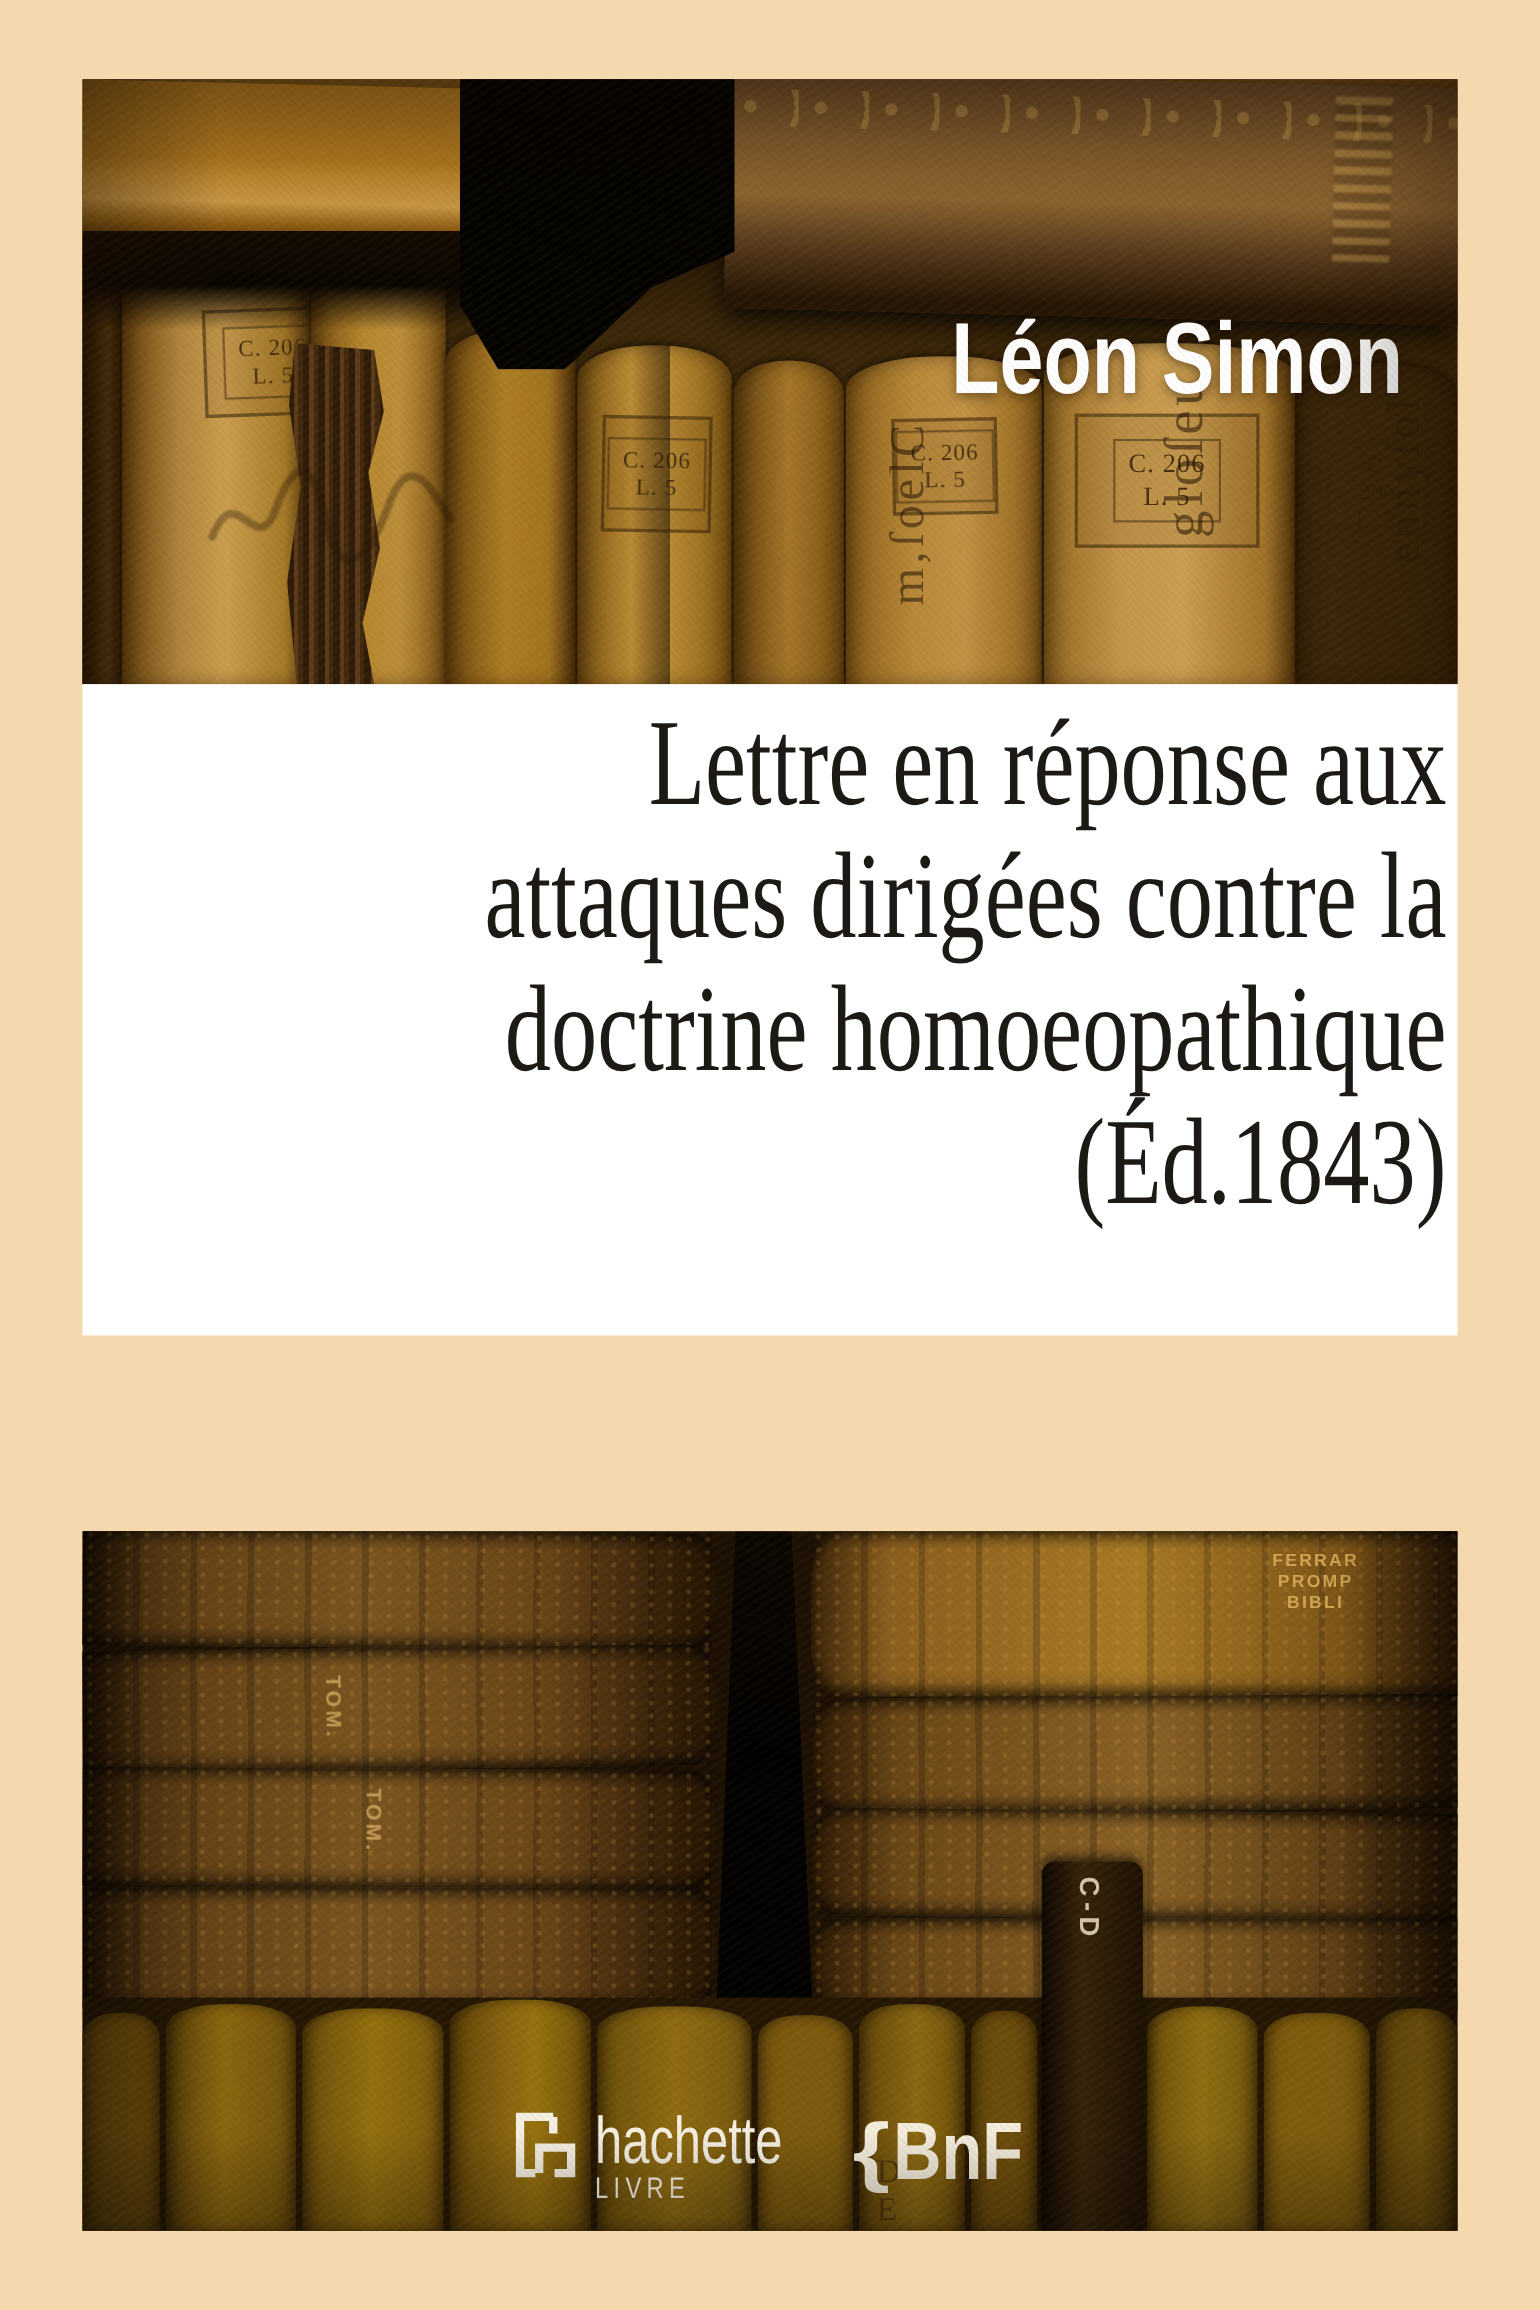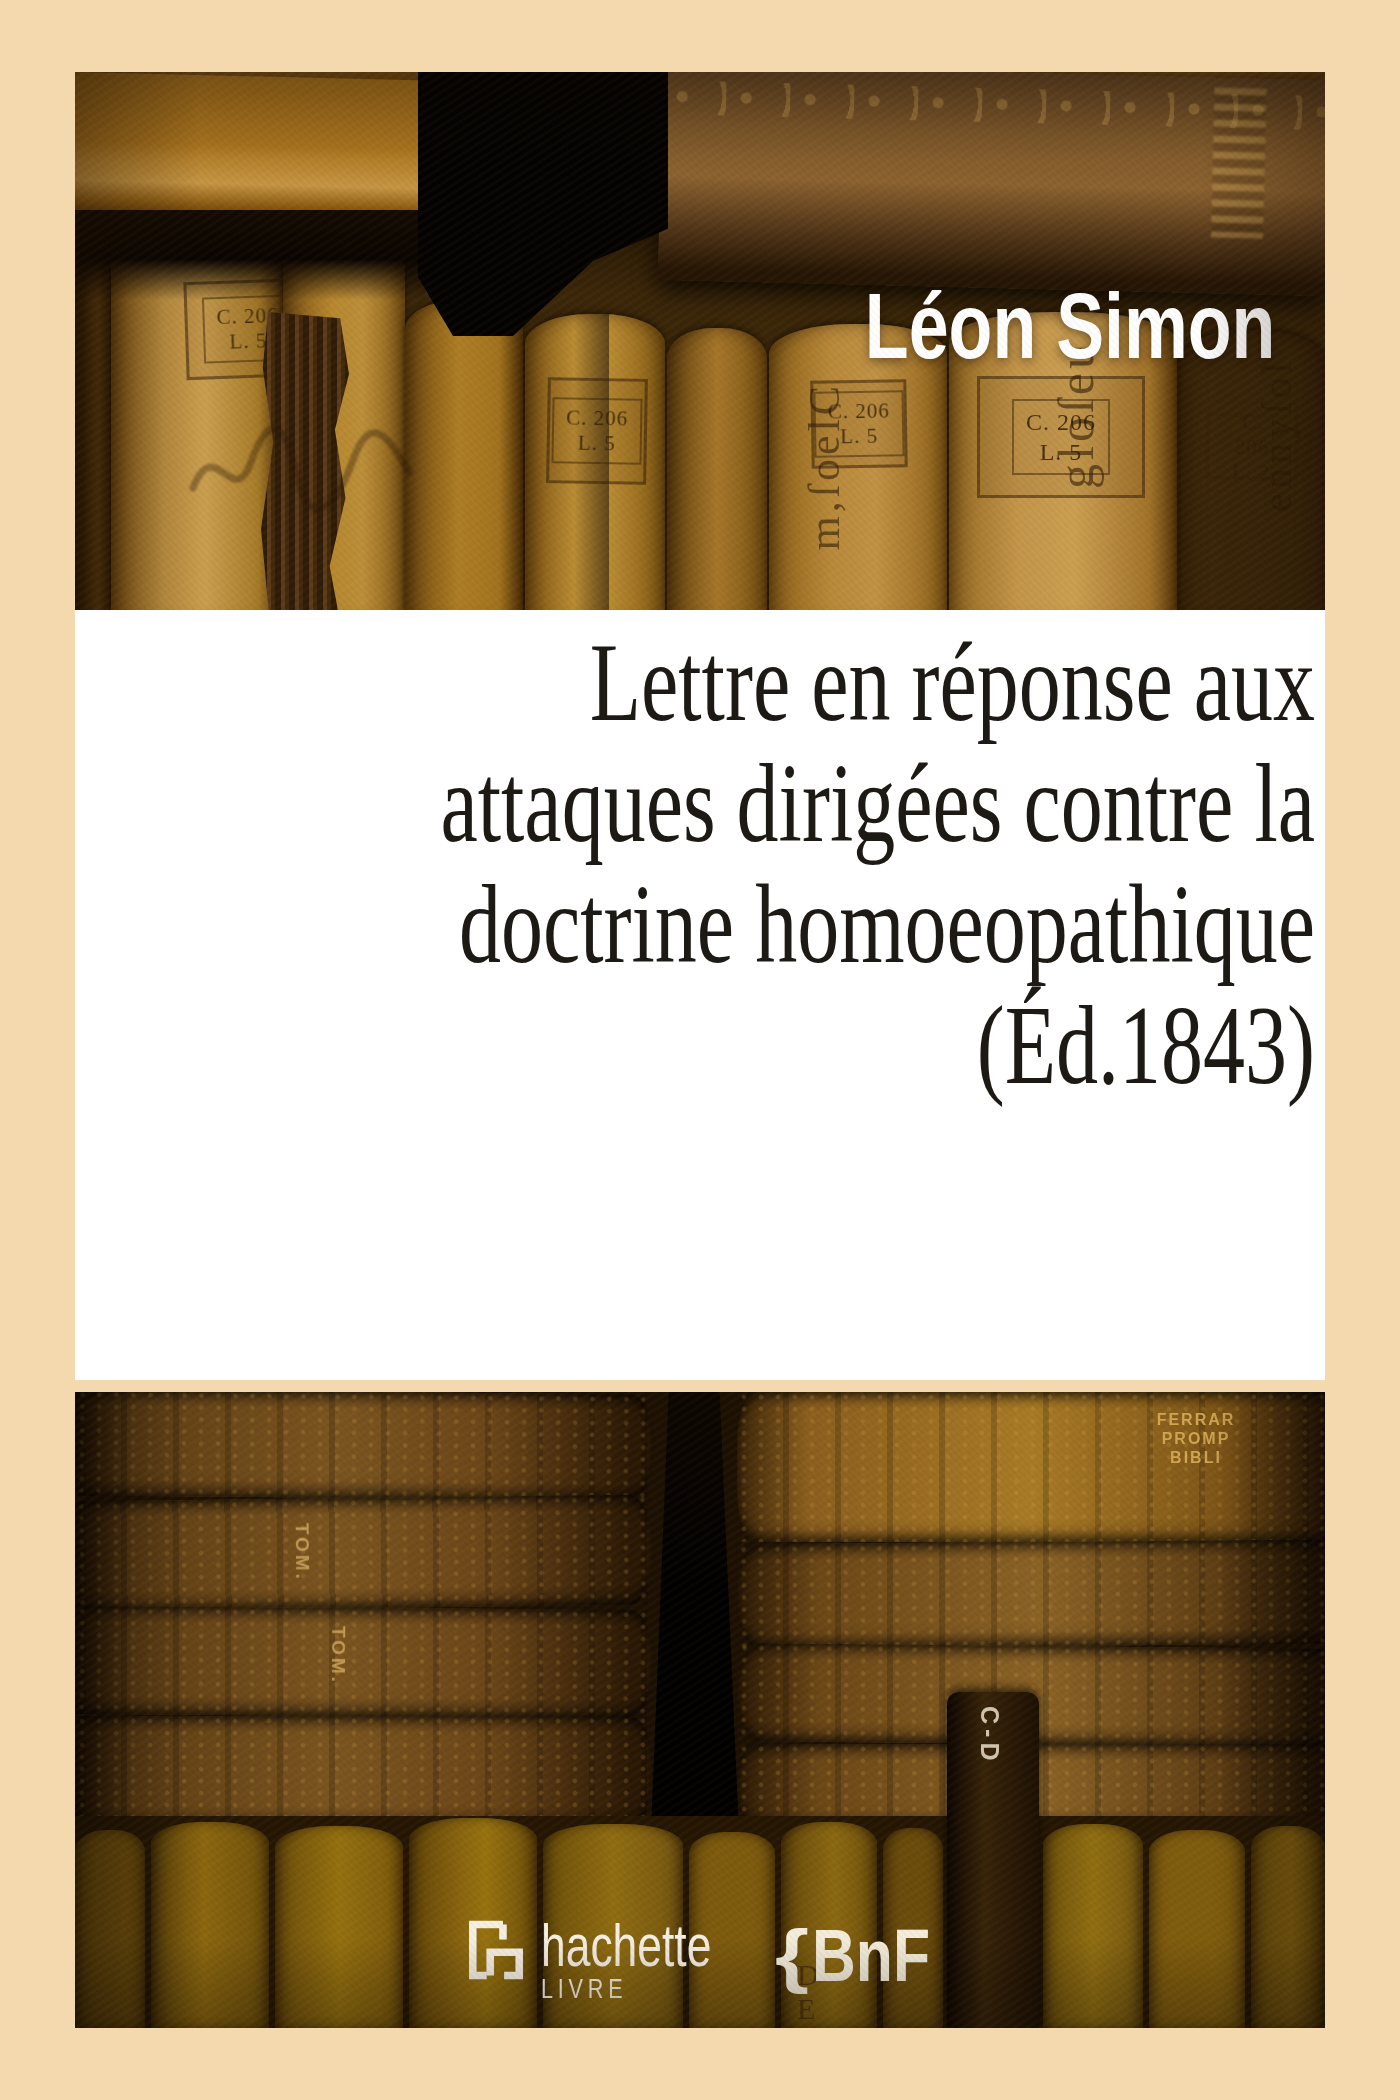--- a/index.html
+++ b/index.html
@@ -84,21 +84,21 @@
     text-shadow:0 3px 12px rgba(25,12,0,.5); white-space:nowrap; }
 
   .vignette { position:absolute; inset:0; pointer-events:none;
     background:linear-gradient(90deg,rgba(25,12,0,.4),rgba(25,12,0,0) 10%,rgba(25,12,0,0) 90%,rgba(25,12,0,.3)),
                linear-gradient(180deg,rgba(10,5,0,.25),rgba(10,5,0,0) 16%); }
   .grain { position:absolute; inset:0; pointer-events:none; opacity:.5;
     background-image:repeating-linear-gradient(47deg, rgba(0,0,0,.05) 0 2px, transparent 2px 5px),
                      repeating-linear-gradient(-33deg, rgba(255,214,150,.05) 0 3px, transparent 3px 7px); }
 
   
-  .title-band { position:absolute; left:0; top:538px; width:1250px; height:770px; background:#ffffff; }
+  .title-band { position:absolute; left:0; top:550px; width:1250px; height:592px; background:#ffffff; }
   .title-block { position:absolute; top:12px; left:0; right:10px; text-align:right; }
   .title-line { font-family:"Liberation Serif", serif; font-weight:400;
     font-size:112px; line-height:121px; color:#1d1a16; white-space:nowrap;
     transform:scaleX(.75); transform-origin:100% 50%; }
 
   
   .photo-bottom { top:1320px; height:636px; background:#1c1003; }
   .stack { position:absolute; top:0; }
   .stack-left  { left:0;    width:578px; height:434px; }
   .stack-right { left:662px; width:588px; height:436px; }

